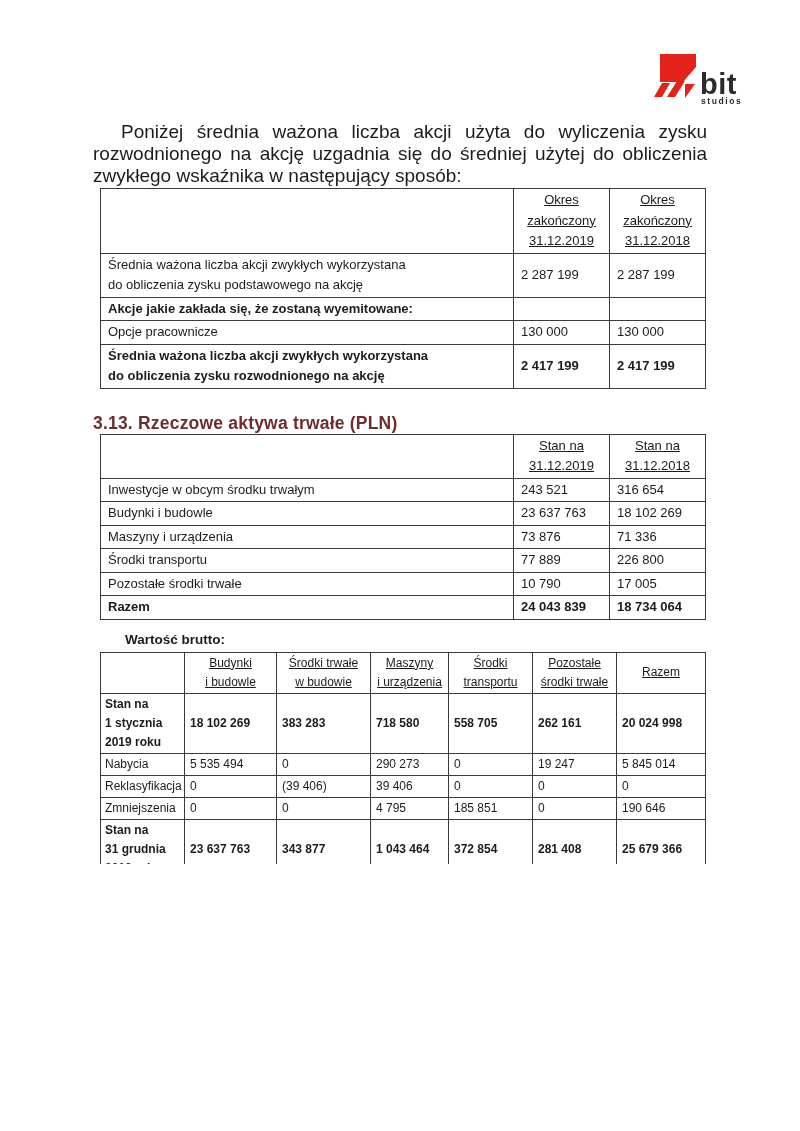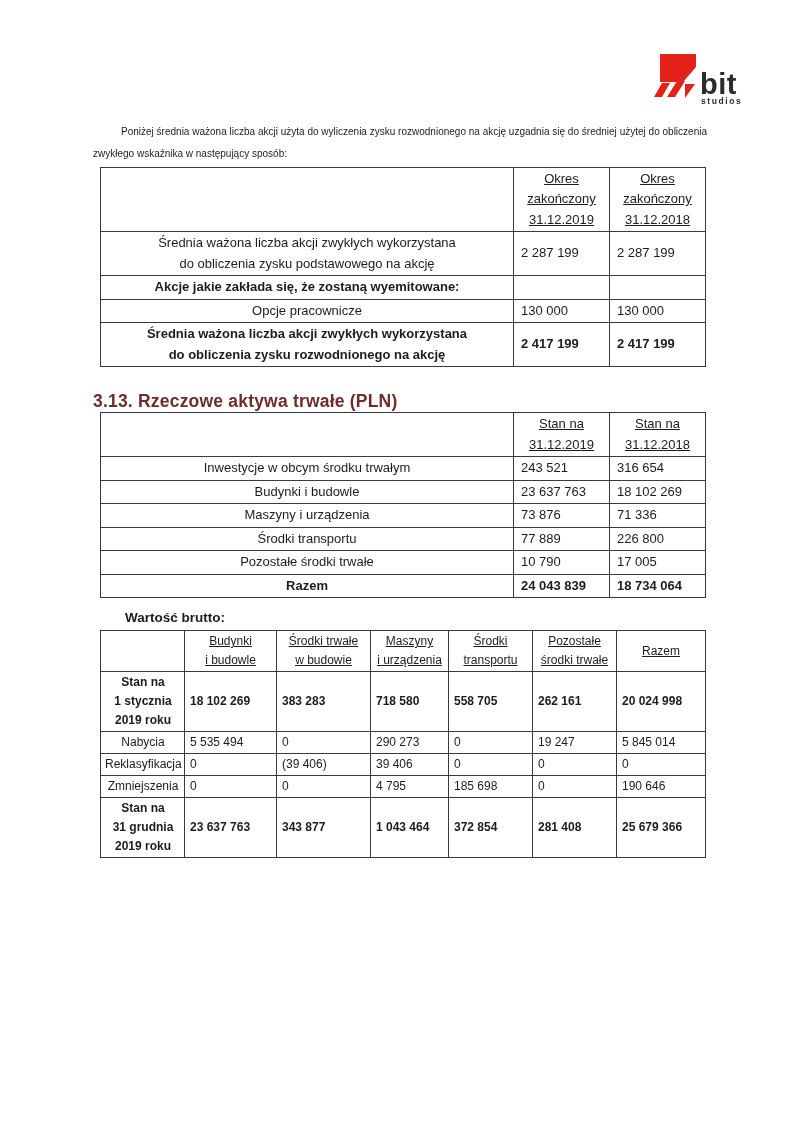--- a/index.html
+++ b/index.html
@@ -9,28 +9,28 @@
     font-family:"Liberation Sans","DejaVu Sans",sans-serif; color:#1c1c1c;
     overflow:hidden; margin:0 auto;
   }
 
   
   .logo { position:absolute; left:650px; top:52px; width:98px; height:54px; }
 
   
   .content { position:absolute; left:93px; top:121px; width:614px; }
   .intro {
-    margin:0 0 2px 0; font-size:10px; line-height:21.8px;
+    margin:0 0 2px 0; font-size:19px; line-height:21.8px;
     text-align:justify; text-indent:28px;
   }
 
   table { border-collapse:collapse; table-layout:fixed; width:605px; margin-left:7px; }
   th, td { border:1px solid #3a3a3a; vertical-align:middle; }
   th { font-weight:normal; text-align:center; white-space:pre-line;text-decoration:underline; }
-  td.lbl { text-align:center; white-space:pre-line; }
+  td.lbl { text-align:left; white-space:pre-line; }
   td.num { text-align:left; }
   tr.bold td { font-weight:bold;margin-left:48px; }
 
   .t1 th, .t1 td, .t2 th, .t2 td { font-size:13px; line-height:20.5px; padding:1px 7px; }
   .t3 th, .t3 td { font-size:12px; line-height:19px; padding:1px 5px; }
   .t3 td.lbl { padding-left:4px; padding-right:3px; }
 
   .section-title {
     margin:23px 0 0 0; color:#6e2c2c; font-size:17.5px; font-weight:bold;
     letter-spacing:0.2px; line-height:22px;
@@ -221,21 +221,21 @@
           <td class="num">39 406</td>
           <td class="num">0</td>
           <td class="num">0</td>
           <td class="num">0</td>
         </tr>
         <tr>
           <td class="lbl">Zmniejszenia</td>
           <td class="num">0</td>
           <td class="num">0</td>
           <td class="num">4 795</td>
-          <td class="num">185 698</td>
+          <td class="num">185 851</td>
           <td class="num">0</td>
           <td class="num">190 646</td>
         </tr>
         <tr class="bold">
           <td class="lbl">Stan na
 31 grudnia
 2019 roku</td>
           <td class="num">23 637 763</td>
           <td class="num">343 877</td>
           <td class="num">1 043 464</td>

